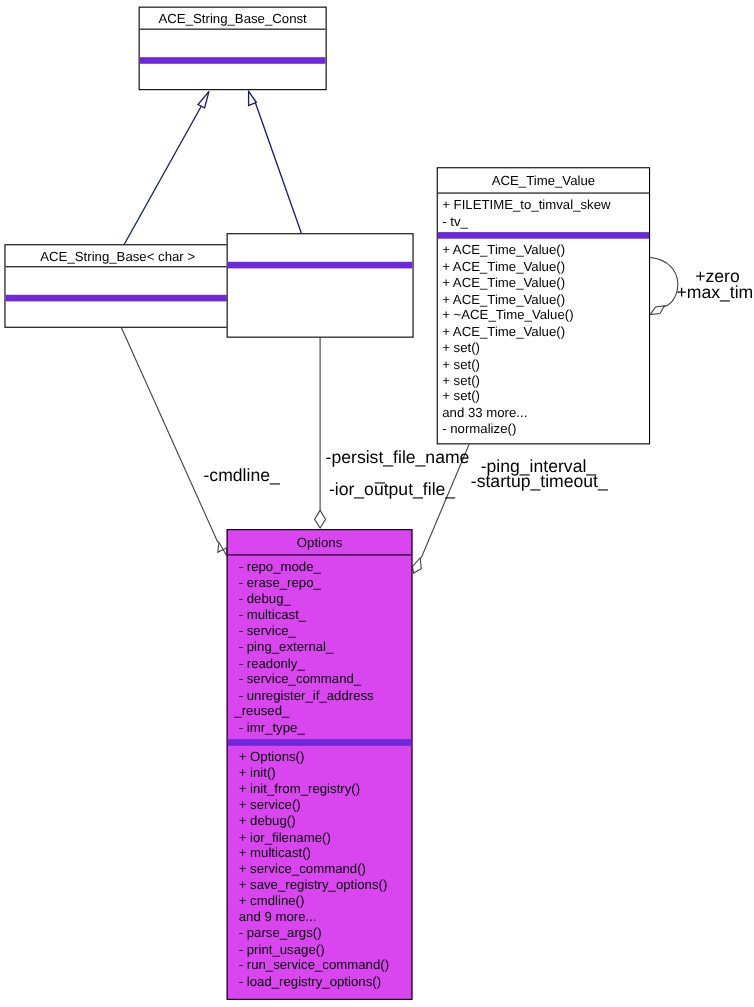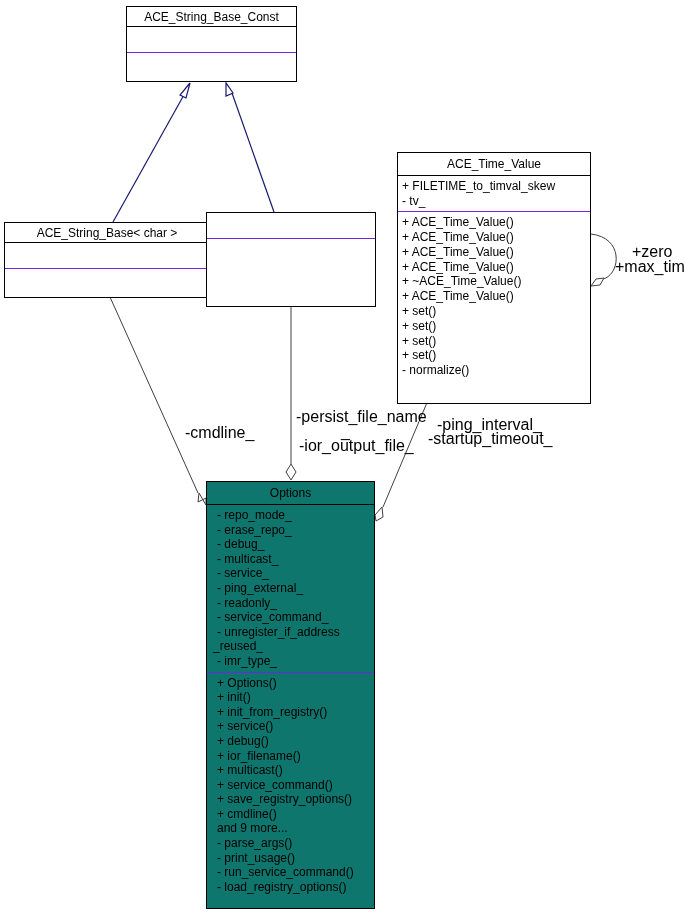--- a/index.html
+++ b/index.html
@@ -1,22 +1,22 @@
 <!DOCTYPE html>
 <html><head>
 <meta charset="utf-8">
 <style>
   html, body { margin: 0; padding: 0; background: #ffffff; }
   body { width: 685px; height: 915px; position: relative; overflow: hidden;
          font-family: "Liberation Sans", sans-serif; font-size: 12px; color: #000; }
   #edges { position: absolute; left: 0; top: 0; width: 685px; height: 915px; }
   .cls { position: absolute; border: 1px solid #000; box-sizing: border-box; background: #fff; }
-  .cls.hl { background: #0f766e; }
+  .cls.hl { background: #d946ef; }
   .cls .title { text-align: center; border-bottom: 1px solid #000; line-height: 14px; padding: 3px 2px 2px 2px; }
-  .cls .sec { border-bottom: 1px solid #6d28d9; padding: 3px 6px 3px 10px; line-height: 14.6px; white-space: nowrap; }
+  .cls .sec { border-bottom: 6px solid #6d28d9; padding: 3px 6px 3px 10px; line-height: 14.6px; white-space: nowrap; }
   .cls .sec:last-child { border-bottom: none; }
   .cls .sec.empty { height: 25px; padding: 0; }
   .lbl { position: absolute; font-size: 16px; white-space: nowrap; line-height: 14px; }
 </style>
 </head>
 <body>
 
 <svg id="edges" xmlns="http://www.w3.org/2000/svg">
 
   <line x1="113" y1="222" x2="185" y2="93" stroke="#191970" stroke-width="1.2"></line>
@@ -65,20 +65,21 @@
     <div>+ ACE_Time_Value()</div>
     <div>+ ACE_Time_Value()</div>
     <div>+ ACE_Time_Value()</div>
     <div>+ ACE_Time_Value()</div>
     <div>+ ~ACE_Time_Value()</div>
     <div>+ ACE_Time_Value()</div>
     <div>+ set()</div>
     <div>+ set()</div>
     <div>+ set()</div>
     <div>+ set()</div>
+    <div>and 33 more...</div>
     <div>- normalize()</div>
   </div>
 </div>
 
 <div class="cls hl" style="left:206px;top:481px;width:169px;height:428px;">
   <div class="title" style="padding:4px 2px 4px 2px;">Options</div>
   <div class="sec" style="padding-left:10px;line-height:14.6px;">
     <div>- repo_mode_</div>
     <div>- erase_repo_</div>
     <div>- debug_</div>

